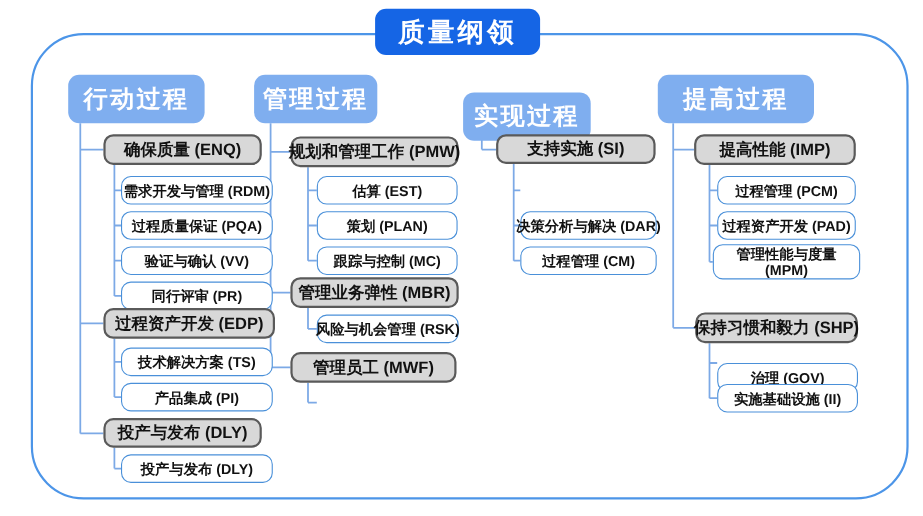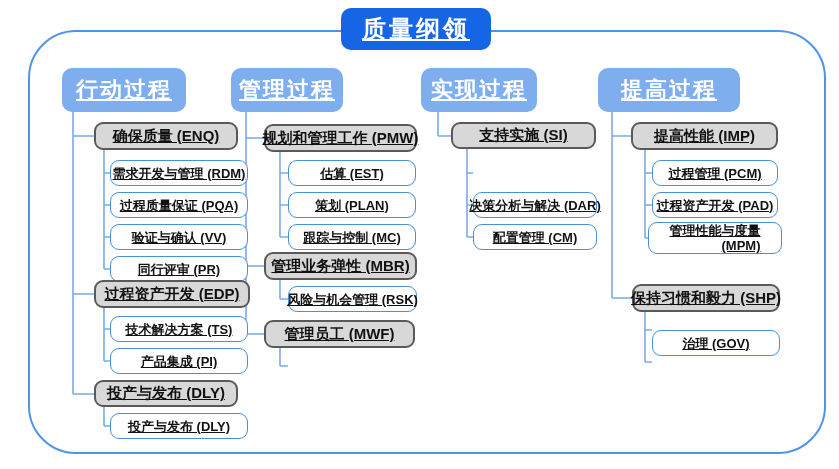--- a/index.html
+++ b/index.html
@@ -8,22 +8,22 @@
     font-family:"Liberation Sans", sans-serif;
   }
   .frame{
     position:absolute;left:28px;top:30px;width:798px;height:424px;
     border:2px solid var(--frame-border,#4C95E8);border-radius:48px;box-sizing:border-box;z-index:0;
   }
   .connectors{position:absolute;left:0;top:0;width:839px;height:469px;z-index:1;}
   .cline{stroke:var(--connector,#7CA9E6);stroke-width:1.6;fill:none;}
   .node{
     position:absolute;display:flex;align-items:center;justify-content:center;
-    text-align:right;white-space:pre;box-sizing:border-box;font-weight:bold;
-    color:var(--text,#111);z-index:2;text-decoration:underline;
+    text-align:center;white-space:pre;box-sizing:border-box;font-weight:bold;
+    color:var(--text,#111);z-index:2;
   }
   .t{background:var(--title-bg,#1565E5);border-radius:10px;color:var(--header-text,#fff);
      font-size:24px;letter-spacing:3px;z-index:3;}
   .h{background:var(--header-bg,#7FAEEF);border-radius:10px;color:var(--header-text,#fff);
      font-size:22px;letter-spacing:2px;}
   .g{background:var(--parent-fill,#D8D8D8);border:2px solid var(--parent-border,#5A5A5A);
      border-radius:9px;font-size:15px;}
   .w{background:var(--leaf-fill,#fff);border:1.5px solid var(--leaf-border,#4A90D9);
      border-radius:9px;font-size:13px;line-height:15px;}
 </style>
@@ -57,27 +57,28 @@
 
   <div class="node h" style="left:231px;top:68px;width:112px;height:44px">管理过程</div>
   <div class="node g" style="left:264px;top:124px;width:153px;height:28px">规划和管理工作 (PMW)</div>
   <div class="node w" style="left:288px;top:160px;width:128px;height:26px">估算 (EST)</div>
   <div class="node w" style="left:288px;top:192px;width:128px;height:26px">策划 (PLAN)</div>
   <div class="node w" style="left:288px;top:224px;width:128px;height:26px">跟踪与控制 (MC)</div>
   <div class="node g" style="left:264px;top:252px;width:153px;height:28px">管理业务弹性 (MBR)</div>
   <div class="node w" style="left:288px;top:286px;width:129px;height:26px">风险与机会管理 (RSK)</div>
   <div class="node g" style="left:264px;top:320px;width:151px;height:28px">管理员工 (MWF)</div>
 
-  <div class="node h" style="left:421px;top:68px;width:116px;height:44px">实现过程</div>
+  <div class="node h" style="left:421px;top:84px;width:116px;height:44px">实现过程</div>
   <div class="node g" style="left:451px;top:122px;width:145px;height:27px">支持实施 (SI)</div>
   <div class="node w" style="left:473px;top:192px;width:124px;height:26px">决策分析与解决 (DAR)</div>
-  <div class="node w" style="left:473px;top:224px;width:124px;height:26px">配置管理 (CM)</div>
+  <div class="node w" style="left:473px;top:224px;width:124px;height:26px">过程管理 (CM)</div>
 
   <div class="node h" style="left:598px;top:68px;width:142px;height:44px">提高过程</div>
   <div class="node g" style="left:631px;top:122px;width:147px;height:28px">提高性能 (IMP)</div>
   <div class="node w" style="left:652px;top:160px;width:126px;height:26px">过程管理 (PCM)</div>
   <div class="node w" style="left:652px;top:192px;width:126px;height:26px">过程资产开发 (PAD)</div>
   <div class="node w" style="left:648px;top:222px;width:134px;height:32px">管理性能与度量
 (MPM)</div>
   <div class="node g" style="left:632px;top:284px;width:148px;height:28px">保持习惯和毅力 (SHP)</div>
   <div class="node w" style="left:652px;top:330px;width:128px;height:26px">治理 (GOV)</div>
+  <div class="node w" style="left:652px;top:349px;width:128px;height:26px">实施基础设施 (II)</div>
 
 </div>
 
 </body></html>

